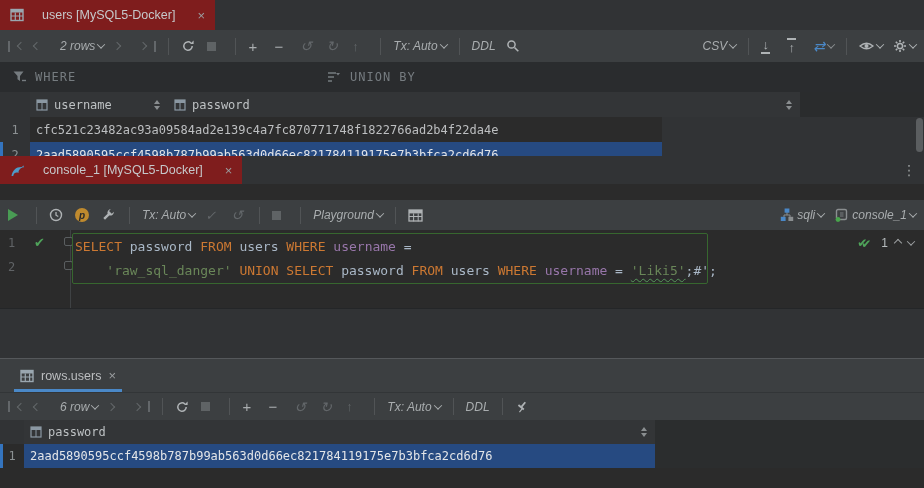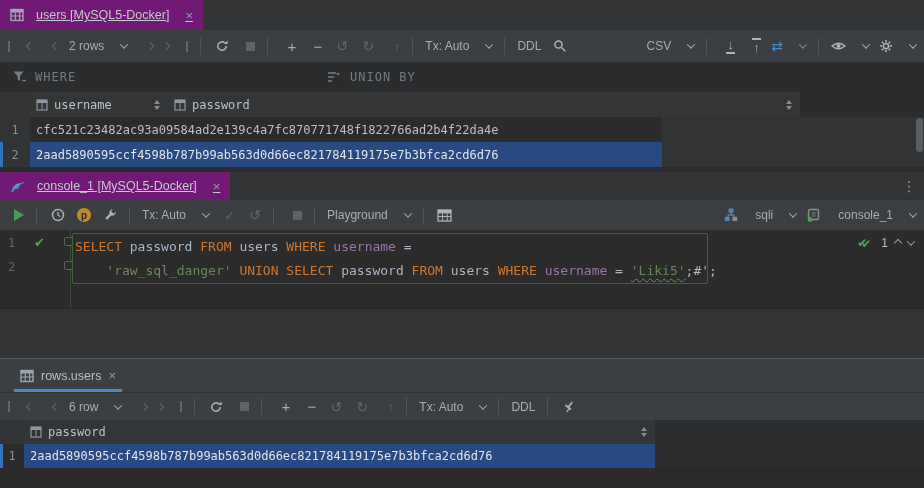--- a/index.html
+++ b/index.html
@@ -3,29 +3,29 @@
 <meta charset="utf-8">
 <style>
   html,body{margin:0;padding:0;background:#1e1f22;}
   #app{position:relative;width:924px;height:488px;background:#2b2b2b;overflow:hidden;
        font-family:"Liberation Sans",sans-serif;font-size:12px;color:#a9adaf;-webkit-font-smoothing:antialiased;}
   .abs{position:absolute;left:0;right:0;}
   .mono{font-family:"DejaVu Sans Mono",monospace;}
 
   
   .tabbar{background:#313335;display:flex;align-items:stretch;}
-  .etab{display:inline-flex;align-items:center;gap:12px;background:#701a75;color:#c6c8ca;
-        padding:0 10px;font-size:12.5px;text-decoration:underline;}
+  .etab{display:inline-flex;align-items:center;gap:18px;background:#7f1d1d;color:#c6c8ca;
+        padding:0 10px;font-size:12.5px;}
   .etab .x{color:#9b9ea0;font-size:13px;margin-left:4px;cursor:pointer;}
   .kebab{position:absolute;right:8px;top:50%;transform:translateY(-50%);color:#9a9ea0;font-size:14px;}
 
   
   .toolbar{background:#3c3f41;display:flex;align-items:center;padding:0 8px;gap:10px;}
-  .tbtn{display:inline-flex;align-items:center;justify-content:flex-end;min-width:16px;height:20px;
-        color:#afb3b5;cursor:pointer;gap:17px;}
+  .tbtn{display:inline-flex;align-items:center;justify-content:space-between;min-width:16px;height:20px;
+        color:#afb3b5;cursor:pointer;gap:3px;font-style:italic;}
   .tbtn.dim{color:#63676a;}
   .tbtn.txt{color:#a9adaf;font-size:12px;}
   .sep{width:1px;height:17px;background:#515456;margin:0 2px;flex:0 0 auto;}
   .spacer{flex:1;}
   .chev{display:inline-block;width:5px;height:5px;border-right:1.6px solid currentColor;
         border-bottom:1.6px solid currentColor;flex:0 0 auto;}
   .chev.d{transform:rotate(45deg) translate(-1px,-1px);}
   .chev.l{transform:rotate(135deg);}
   .chev.r{transform:rotate(-45deg);}
   .chev.u{transform:rotate(-135deg);}
@@ -246,21 +246,21 @@
   </div>
 
   <div class="abs gridrow mono gridfont" style="top:142px;height:25px;">
     <div class="gcell gutter" style="width:30px;">2</div>
     <div class="gcell dcell sel" style="width:632px;">2aad5890595ccf4598b787b99ab563d0d66ec821784119175e7b3bfca2cd6d76</div>
     <div class="gcell" style="flex:1;background:#313335;"></div>
   </div>
   <div class="rowmark" style="top:142px;height:25px;"></div>
   <div class="scrollthumb"></div>
 
-  <div class="abs tabbar" style="top:172px;height:28px;">
+  <div class="abs tabbar" style="top:156px;height:28px;">
     <div class="etab">
       <svg width="15" height="13" viewBox="0 0 15 13">
         <path d="M1.5 12 C2.5 6 6.5 2.5 13 3.2 C9.5 4.4 8.3 6.5 8.5 9 C6.3 7.8 3.8 8.8 3.2 12Z" fill="#4f9bc8"></path>
         <path d="M12 2.5l2-1-0.7 2.2z" fill="#4f9bc8"></path>
       </svg>
       <span>console_1 [MySQL5-Docker]</span>
       <span class="x">×</span>
     </div>
     <span class="kebab">⋮</span>
   </div>

